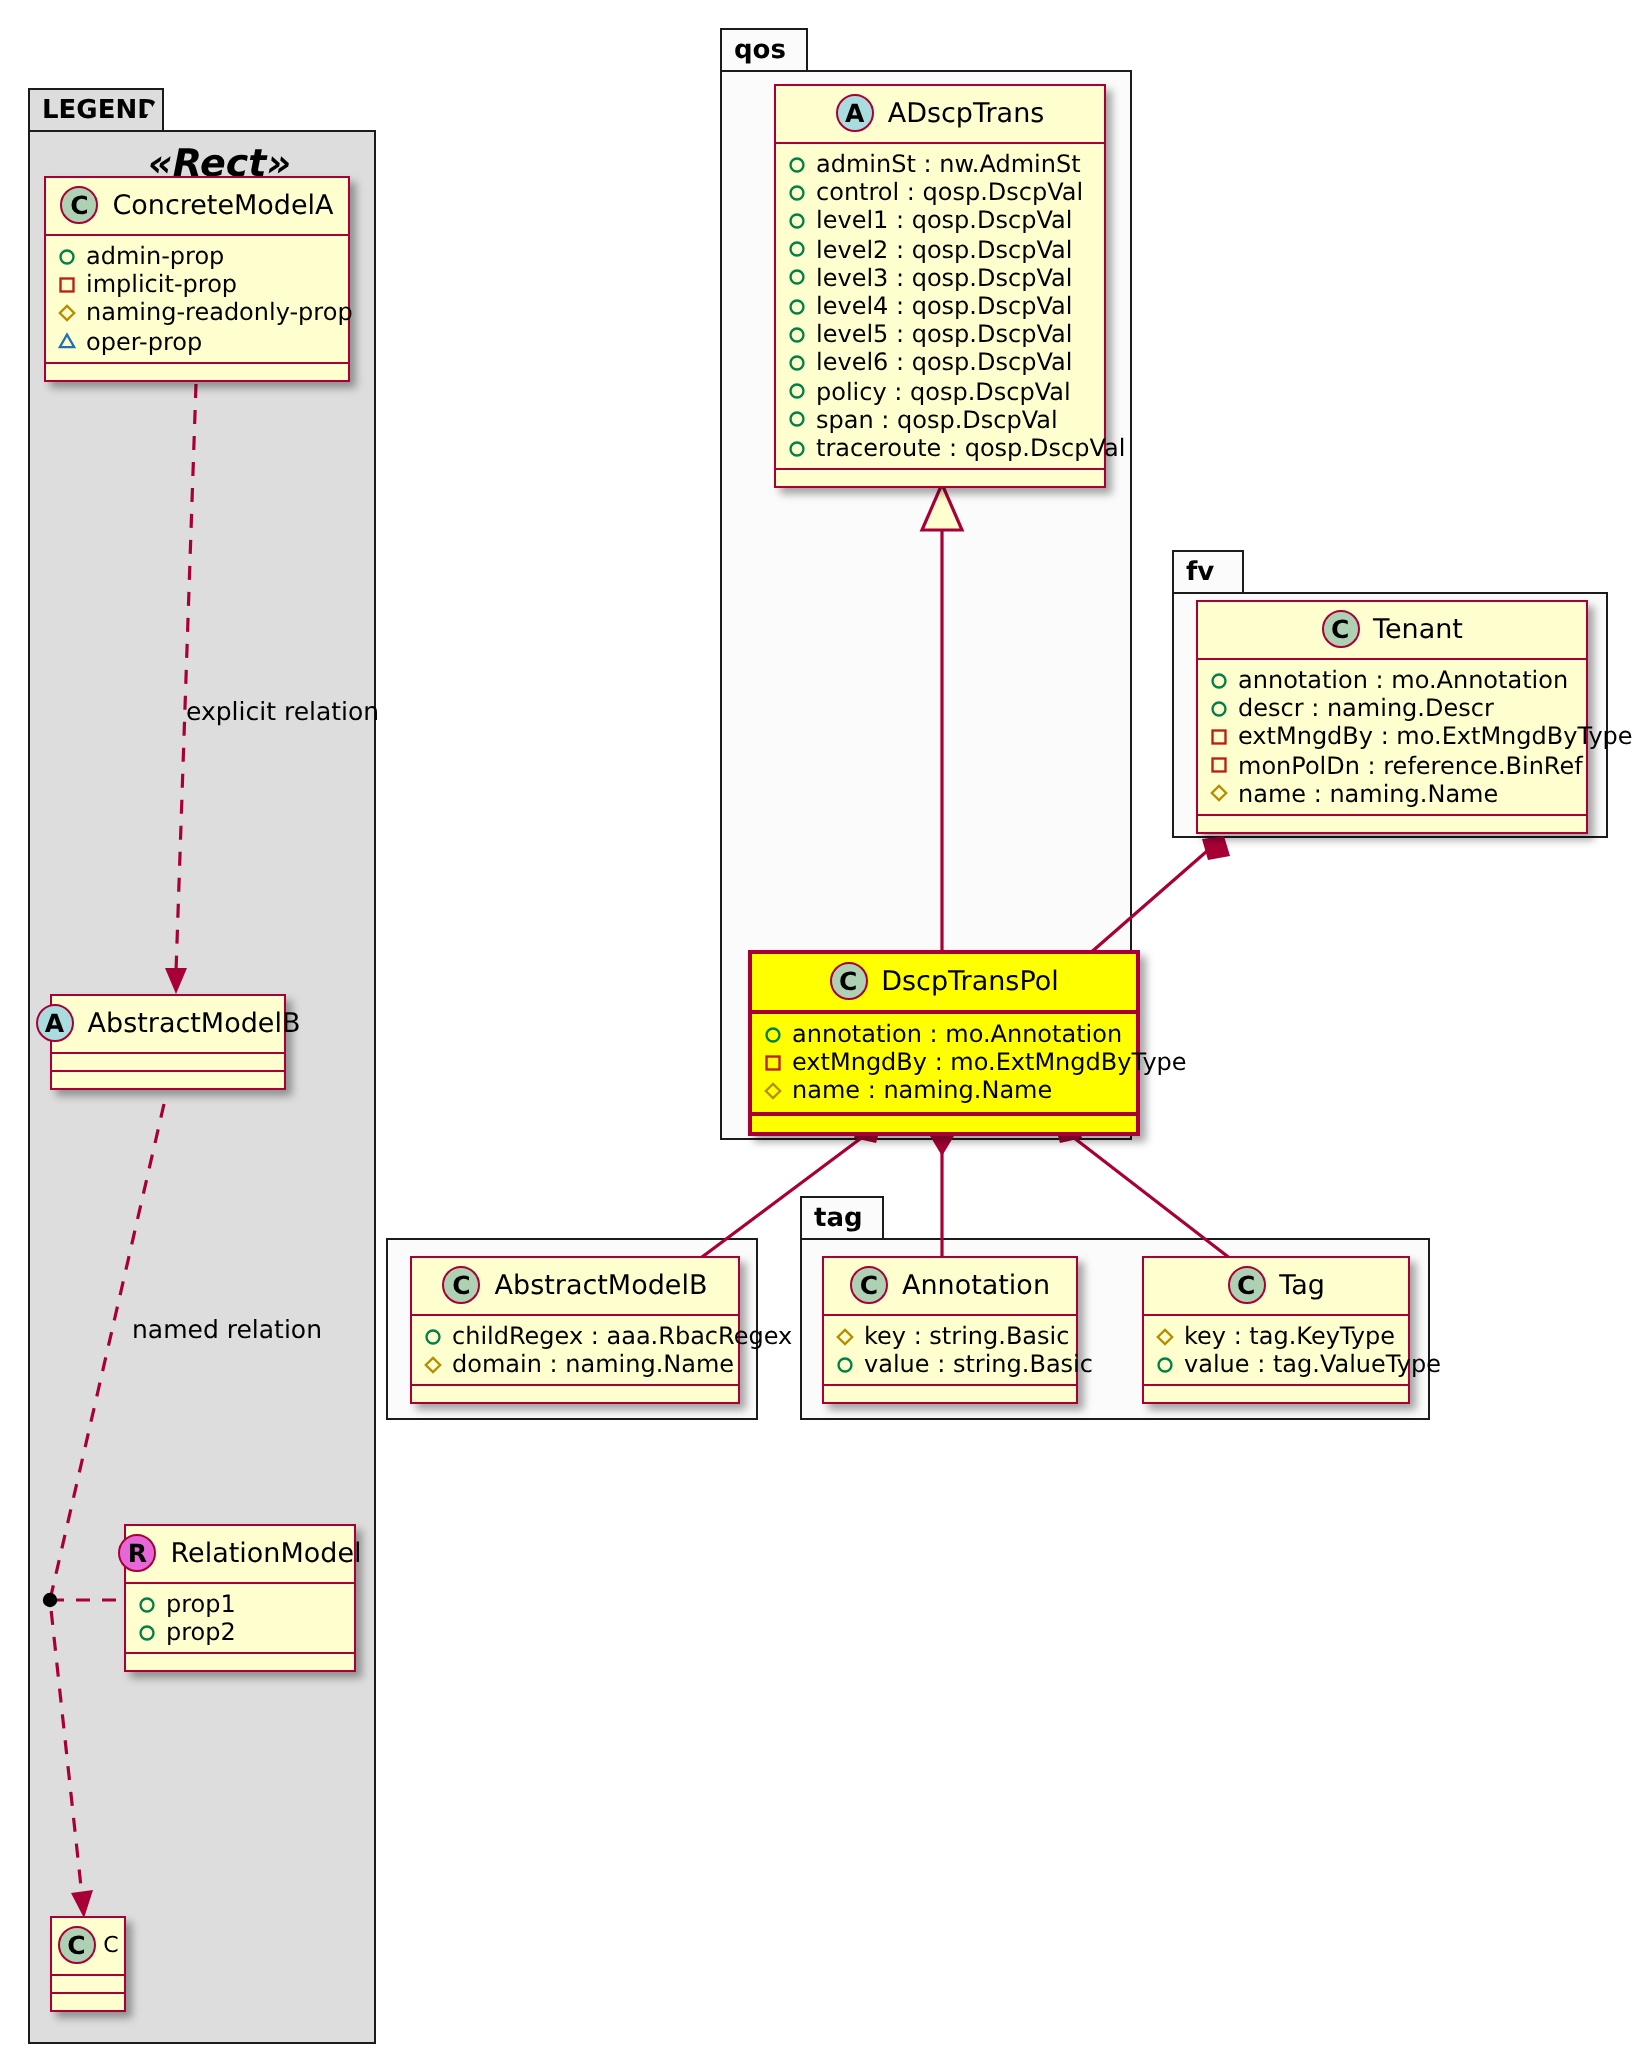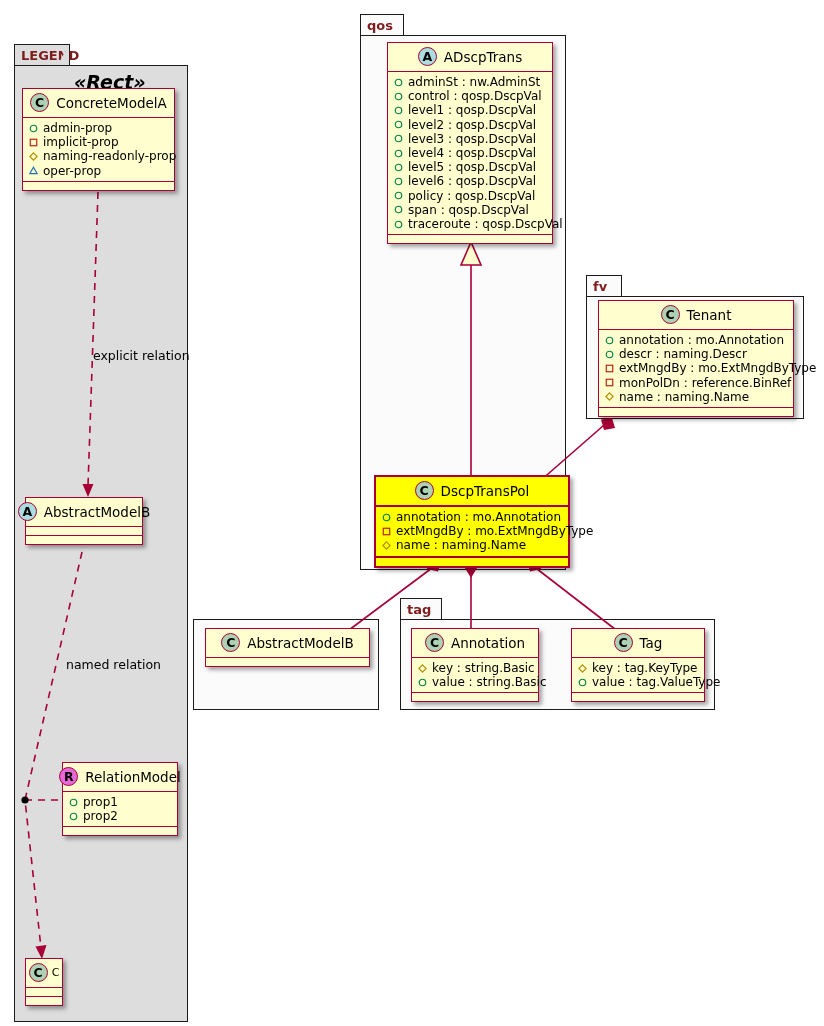--- a/index.html
+++ b/index.html
@@ -39,21 +39,21 @@
     height: 22px;
     background: #fbfbfb;
     border: 1.5px solid #1b1b1b;
     border-bottom: none;
     box-sizing: border-box;
     display: flex;
     align-items: center;
     padding: 0 16px 0 6px;
     font-size: 13px;
     font-weight: bold;
-    color: #7f1d1d;
+    color: #000000;
     line-height: 1;
   }
   .pkg-tab::after {
     content: "";
     position: absolute;
     right: 0; top: 0;
     width: 0; height: 0;
     border-left: 12px solid transparent;
     border-bottom: 21px solid #fbfbfb;
   }
@@ -192,21 +192,21 @@
     </g>
 
     <g>
       <path d="M 528 562 L 620 633" stroke="#a80036" stroke-width="1.6" fill="none"></path>
       <path d="M 527 561 L 538 559.5 L 541 569 L 530 571.5 Z" fill="#a80036"></path>
     </g>
   </svg>
 
   <div class="pkg legend" style="left:14px; top:44px; width:174px; height:978px;">
     <div class="pkg-shadow" style="left:4px; top:26px; width:174px; height:978px;"></div>
-    <div class="pkg-tab" style="width:56px;">
+    <div class="pkg-tab" style="width:68px;">
       <span>LEGEND</span>
     </div>
     <div class="pkg-body" style="top:21px; width:174px; height:957px;"></div>
   </div>
 
   <div class="stereo" style="left:74px; top:71px;">«Rect»</div>
 
   <div class="cls" style="left:22px; top:88px; width:153px;">
     <div class="cls-head">
       <span class="badge C">C</span>
@@ -451,20 +451,34 @@
       <span>aaa</span>
     </div>
     <div class="pkg-body" style="top:21px; width:186px; height:91px;"></div>
   </div>
 
   <div class="cls" style="left:205px; top:628px; width:165px;">
     <div class="cls-head">
       <span class="badge C">C</span>
       <span class="cls-name">AbstractModelB</span>
     </div>
+    <div class="cls-attrs">
+      <div class="attr">
+          <svg class="mk" viewBox="0 0 10 10">
+            <circle cx="5" cy="5" r="3.6" fill="none" stroke="#038048" stroke-width="1.3"></circle>
+          </svg>
+          <span>childRegex : aaa.RbacRegex</span>
+        </div>
+      <div class="attr">
+          <svg class="mk" viewBox="0 0 10 10">
+            <path d="M5 1 L9 5 L5 9 L1 5 Z" fill="none" stroke="#b38f00" stroke-width="1.3"></path>
+          </svg>
+          <span>domain : naming.Name</span>
+        </div>
+    </div>
     <div class="cls-foot"></div>
   </div>
 
   <div class="pkg" style="left:400px; top:598px; width:315px; height:112px;">
     <div class="pkg-shadow" style="left:4px; top:24px; width:315px; height:112px;"></div>
     <div class="pkg-tab" style="width:42px;">
       <span>tag</span>
     </div>
     <div class="pkg-body" style="top:21px; width:315px; height:91px;"></div>
   </div>

